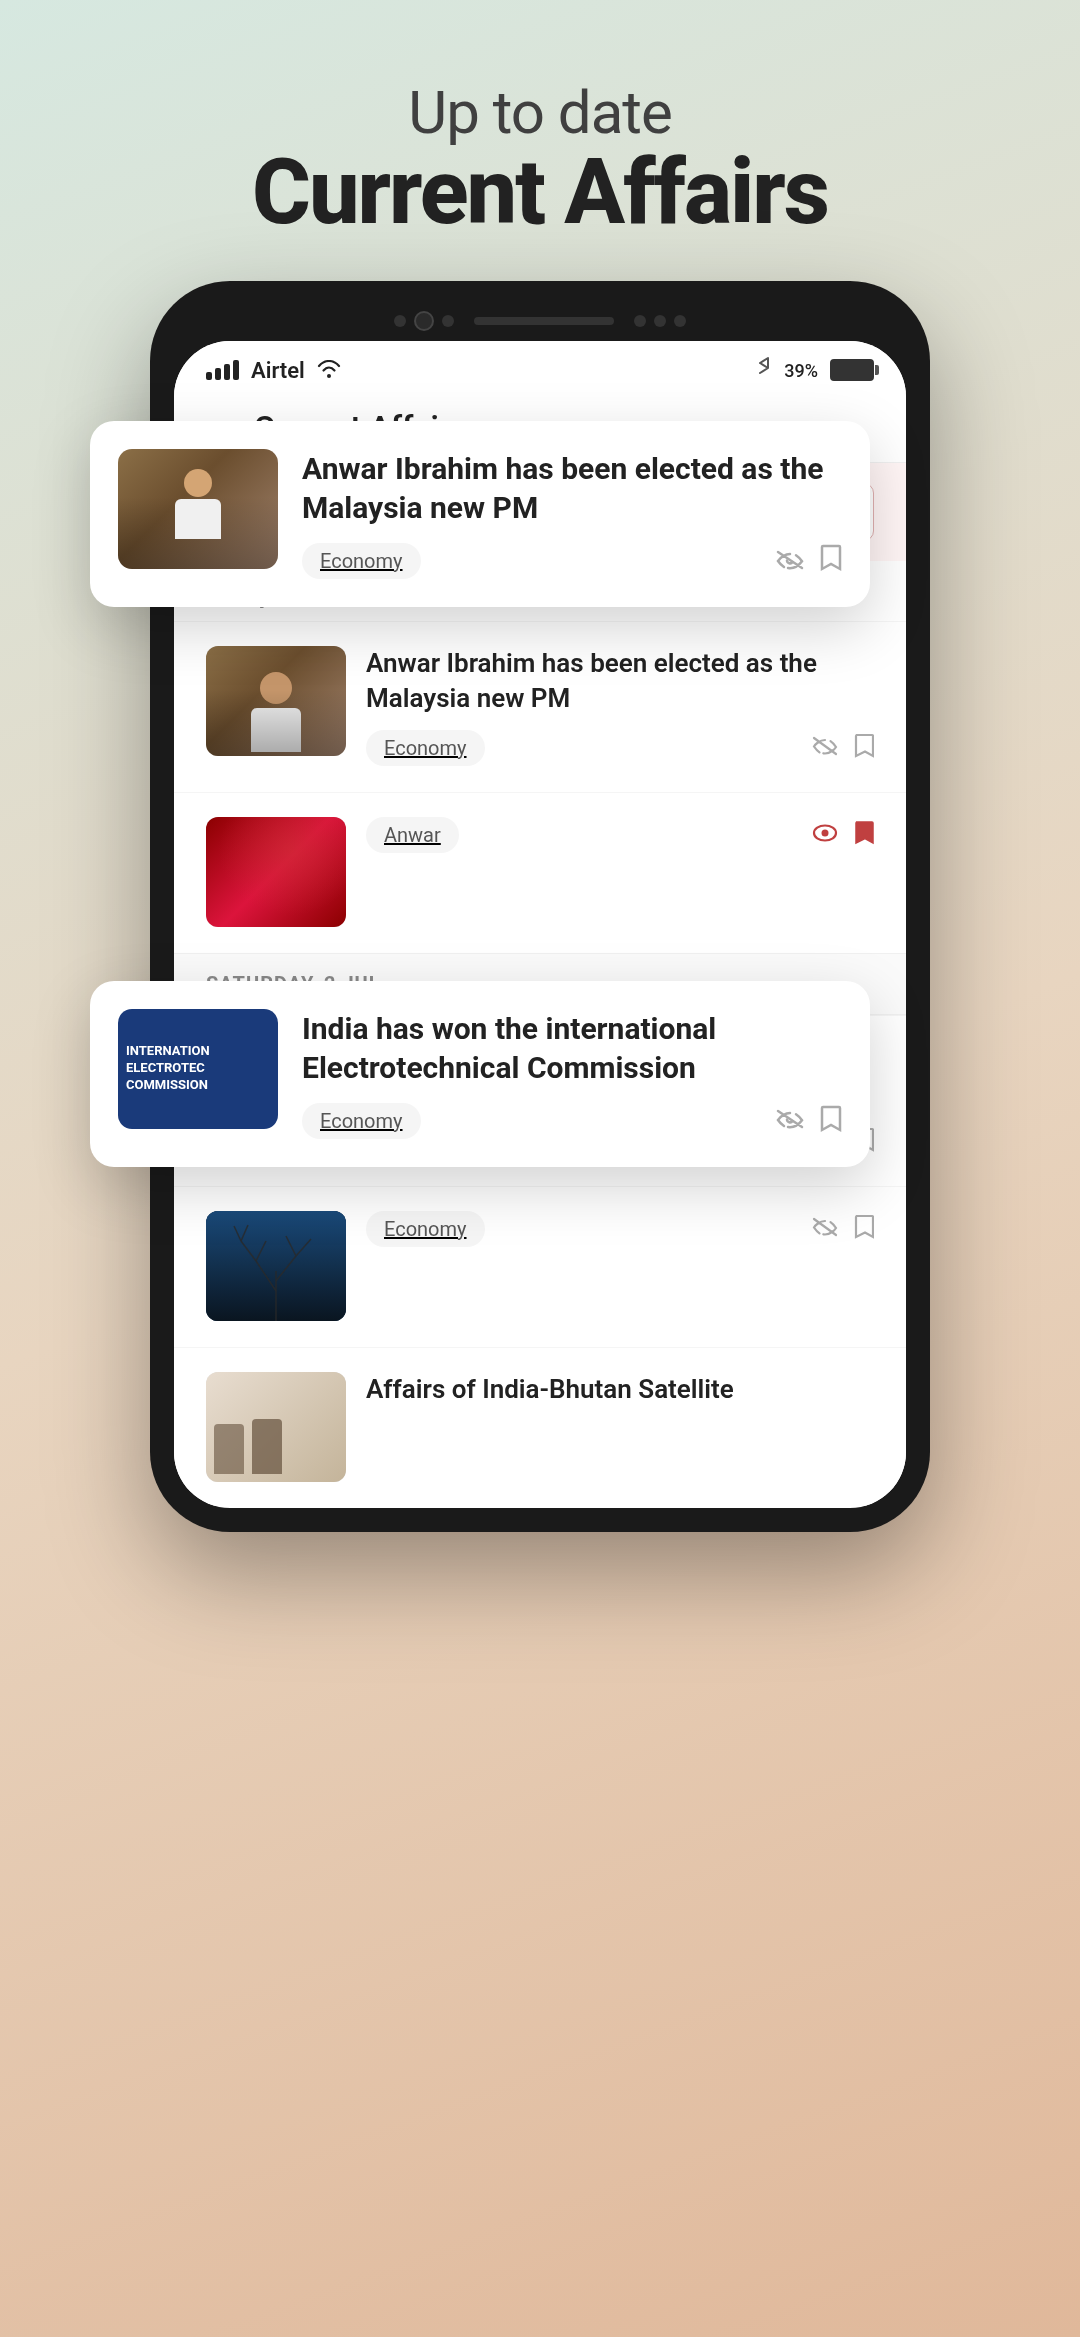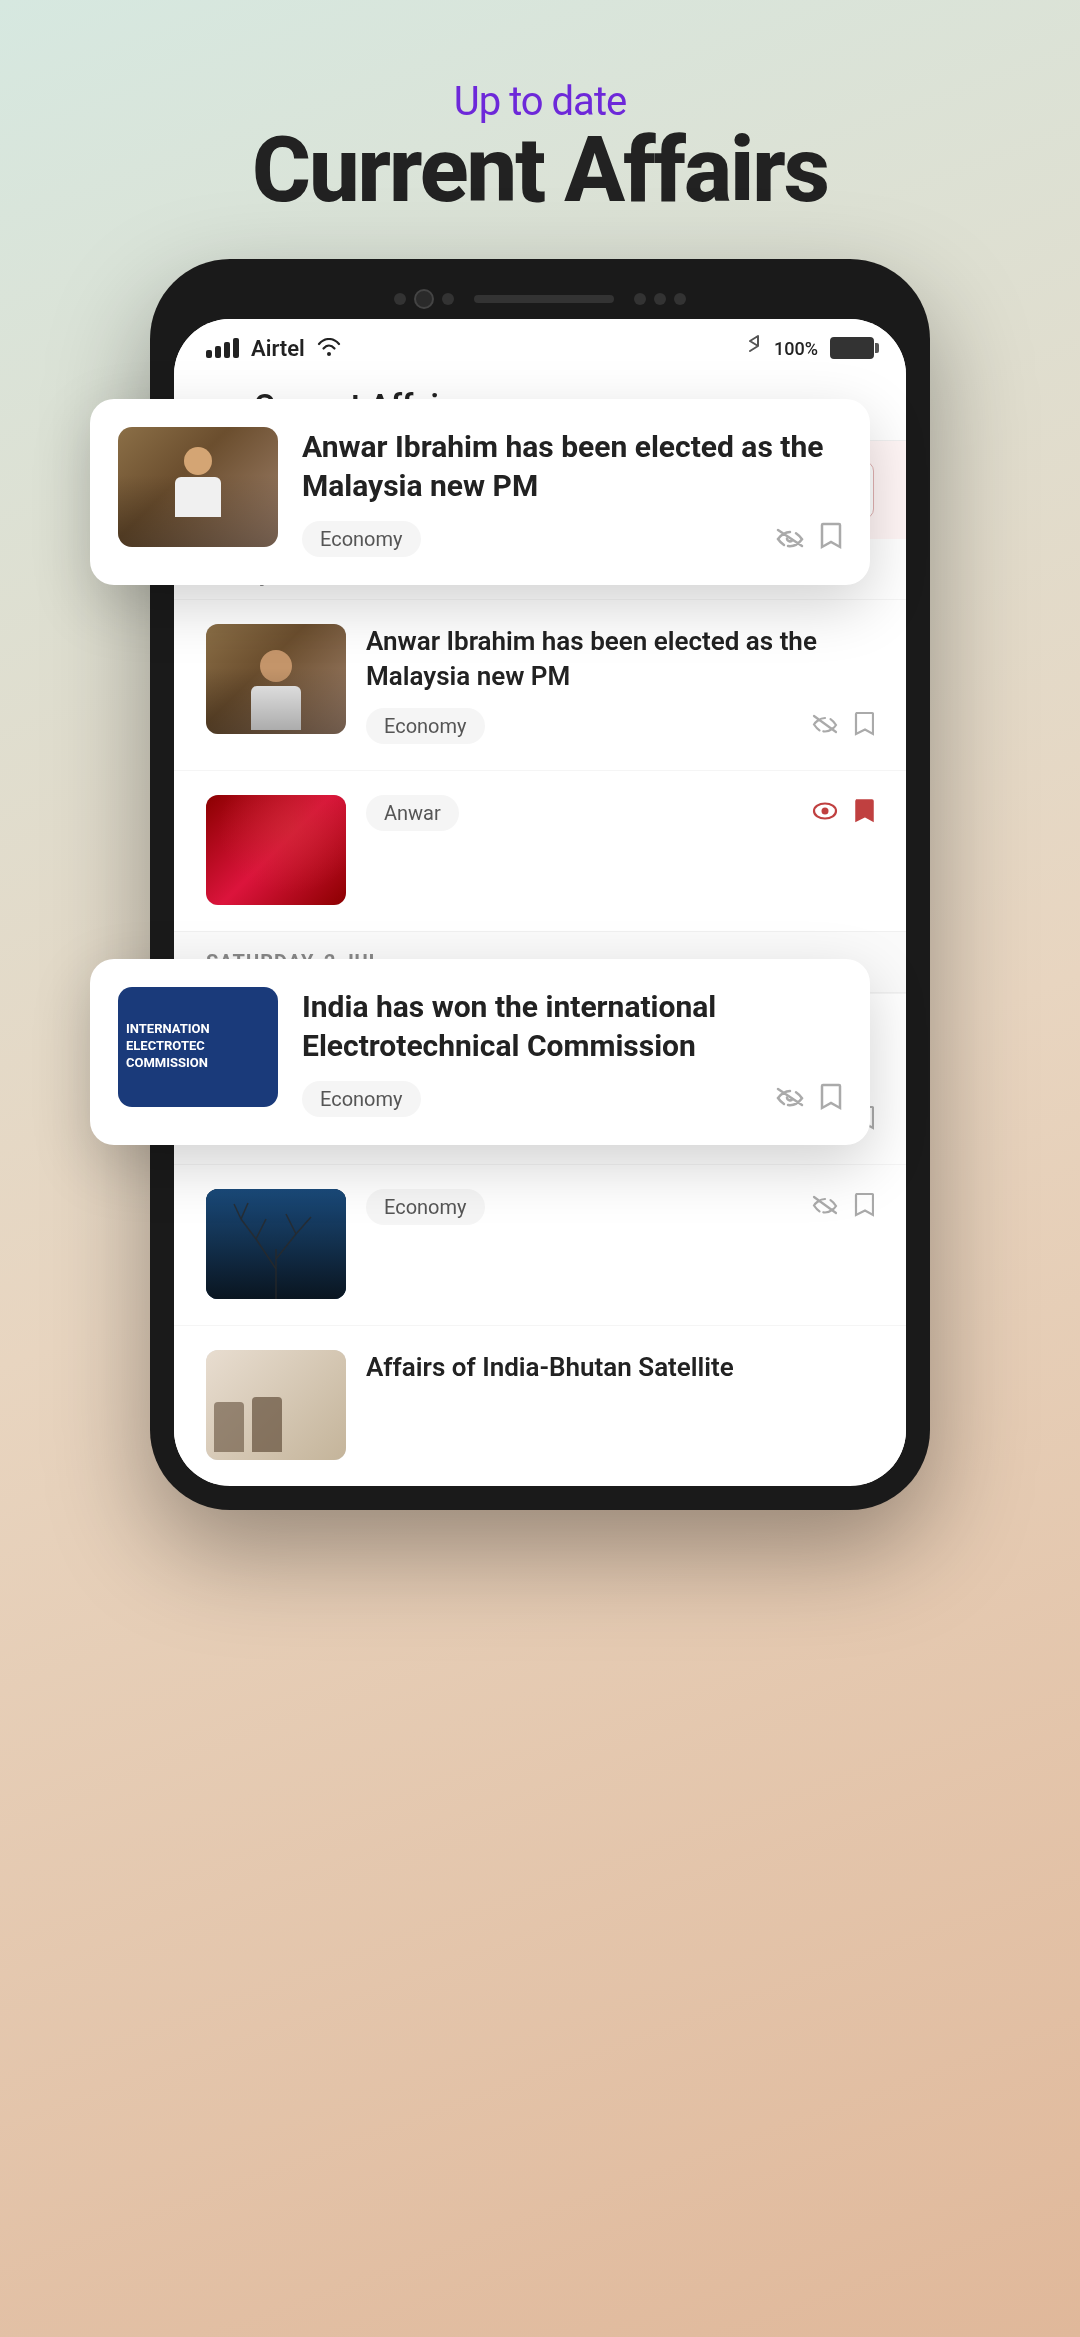--- a/index.html
+++ b/index.html
@@ -15,23 +15,23 @@
       overflow-x: hidden;
     }
 
     
     .hero {
       text-align: center;
       padding: 80px 40px 40px;
       width: 100%;
     }
     .hero-subtitle {
-      font-size: 40px;
+      font-size: 60px;
       font-weight: 400;
-      color: #6d28d9;
+      color: #404040;
       letter-spacing: -1px;
       line-height: 1.1;
     }
     .hero-title {
       font-size: 90px;
       font-weight: 800;
       color: #222;
       letter-spacing: -2px;
       line-height: 1.05;
     }
@@ -335,20 +335,21 @@
       font-size: 26px;
       font-weight: 600;
       color: #222;
       line-height: 1.35;
       margin-bottom: 14px;
     }
     .news-meta {
       display: flex;
       align-items: center;
       justify-content: space-between;
+      text-decoration: underline;
     }
     .news-tag {
       background: #f5f5f5;
       border-radius: 20px;
       padding: 6px 18px;
       font-size: 20px;
       color: #555;
     }
     .news-actions {
       display: flex;
@@ -523,21 +524,21 @@
               <path d="M2 6C5 2.5 8.3 1 12 1s7 1.5 10 5" stroke="#222" stroke-width="2.2" stroke-linecap="round" fill="none"></path>
             </svg>
           </span>
         </div>
         <div class="status-right">
           <span class="bluetooth-icon">
             <svg width="16" height="22" viewBox="0 0 16 22" fill="none">
               <path d="M4 6l8 5-8 5M4 16l8-5V1L4 6" stroke="#555" stroke-width="2" stroke-linecap="round" stroke-linejoin="round"></path>
             </svg>
           </span>
-          <span class="battery-text">100%</span>
+          <span class="battery-text">39%</span>
           <div class="battery-icon"></div>
         </div>
       </div>
 
       <div class="app-header">
         <span class="back-arrow">←</span>
         <span class="app-title">Current Affairs</span>
       </div>
 
       <div class="filter-bar">

